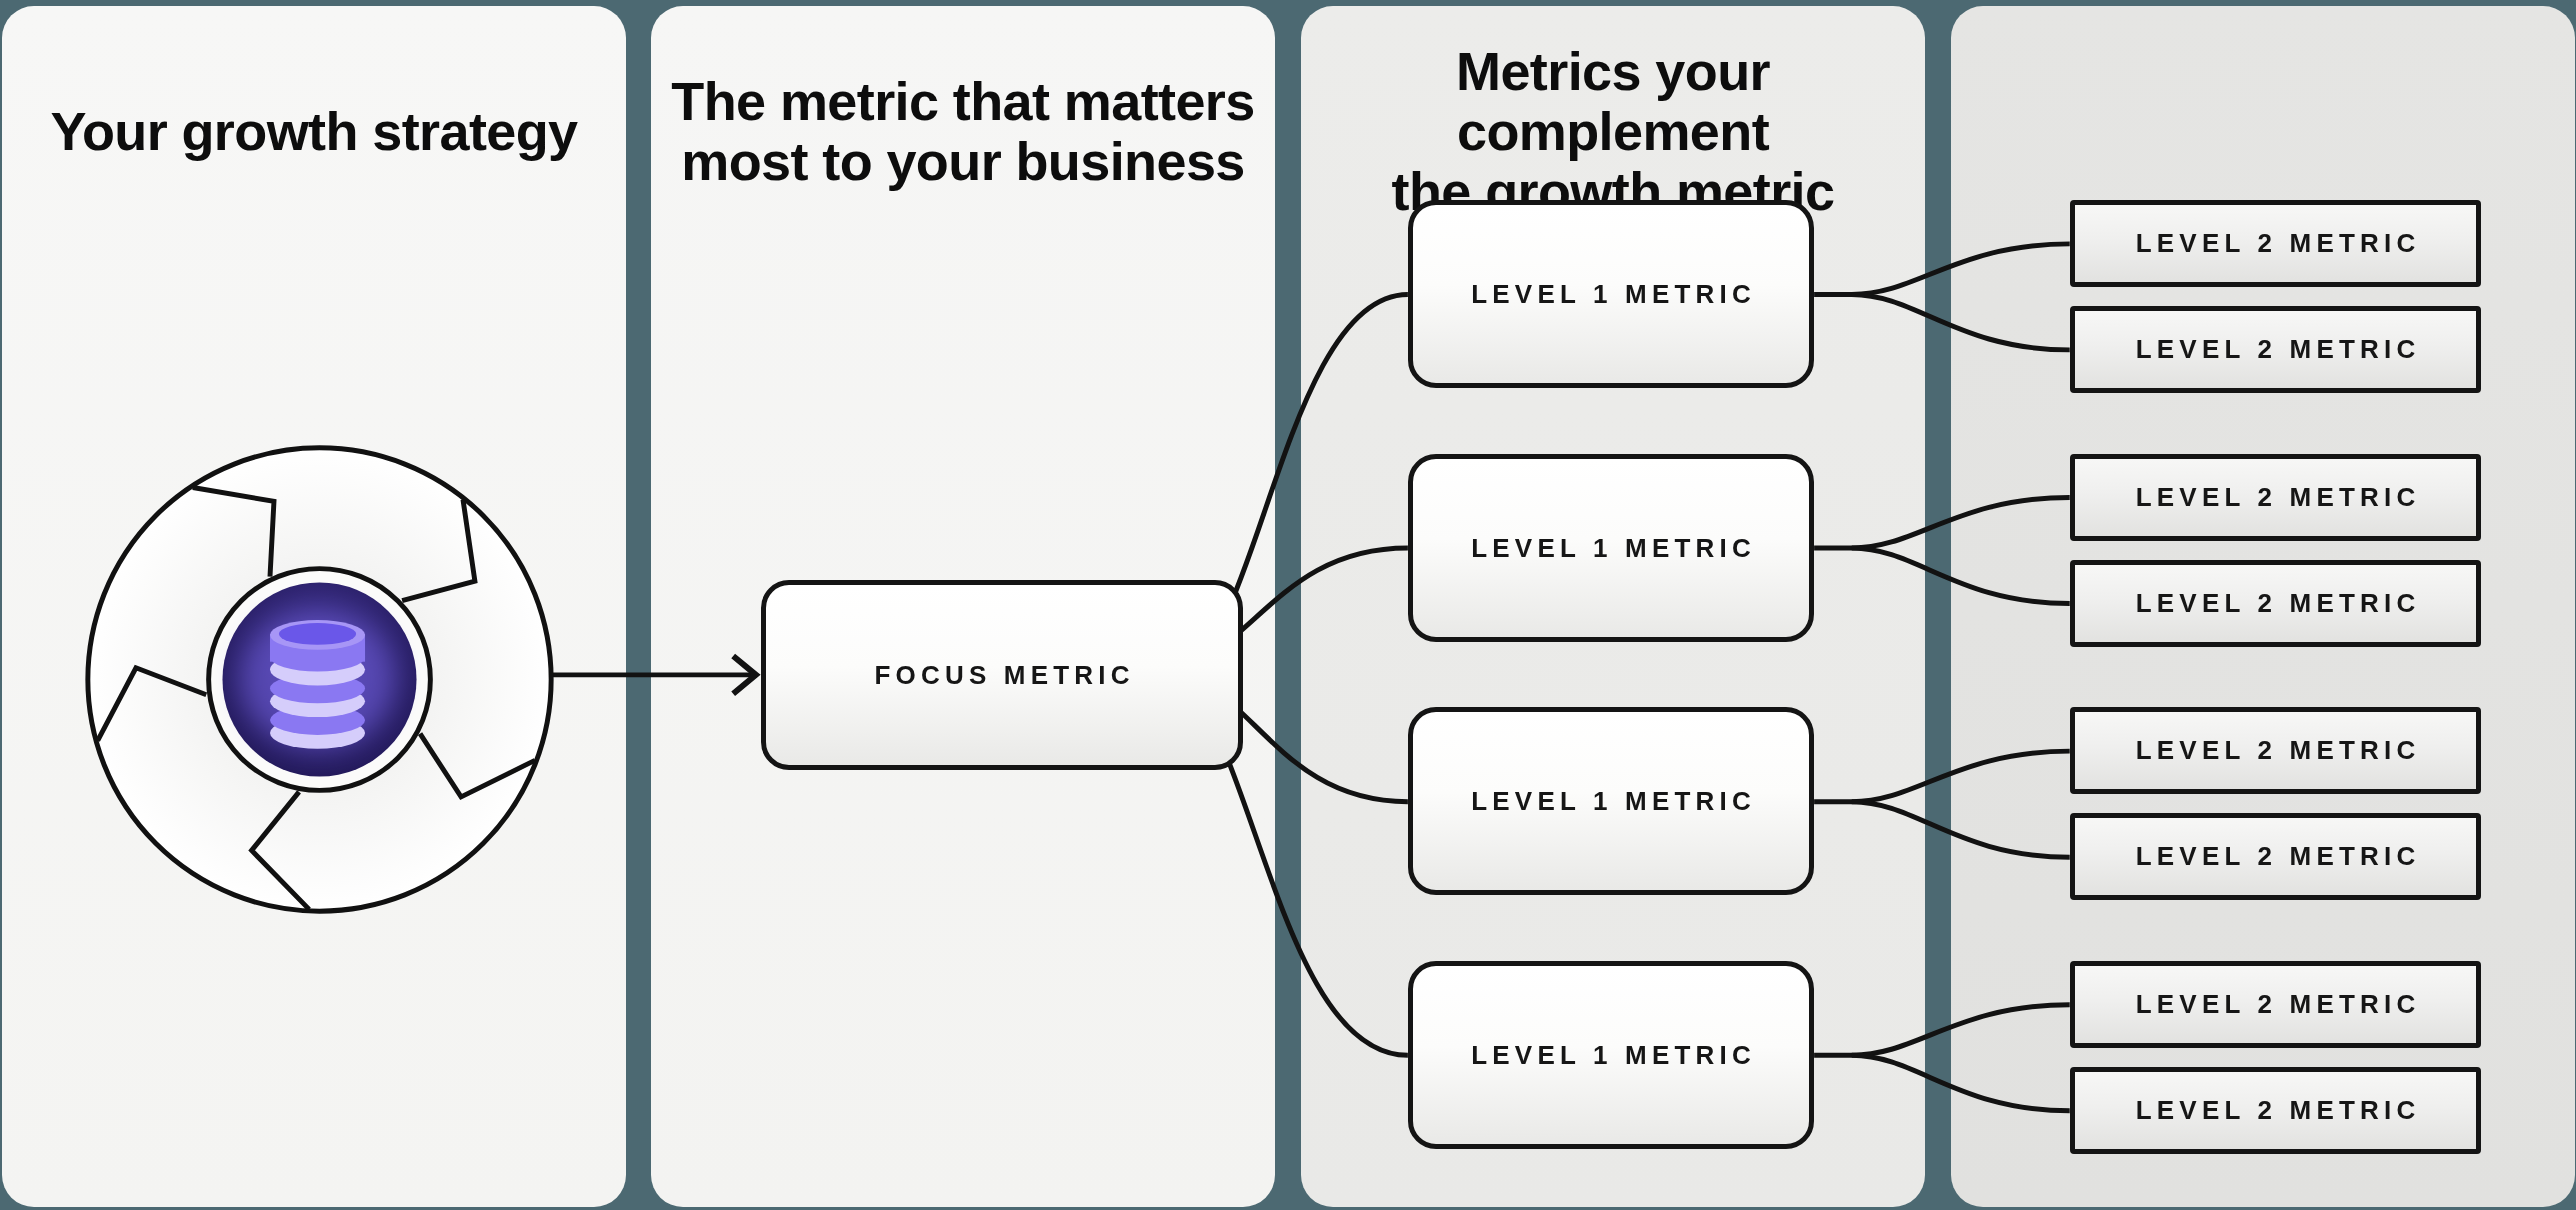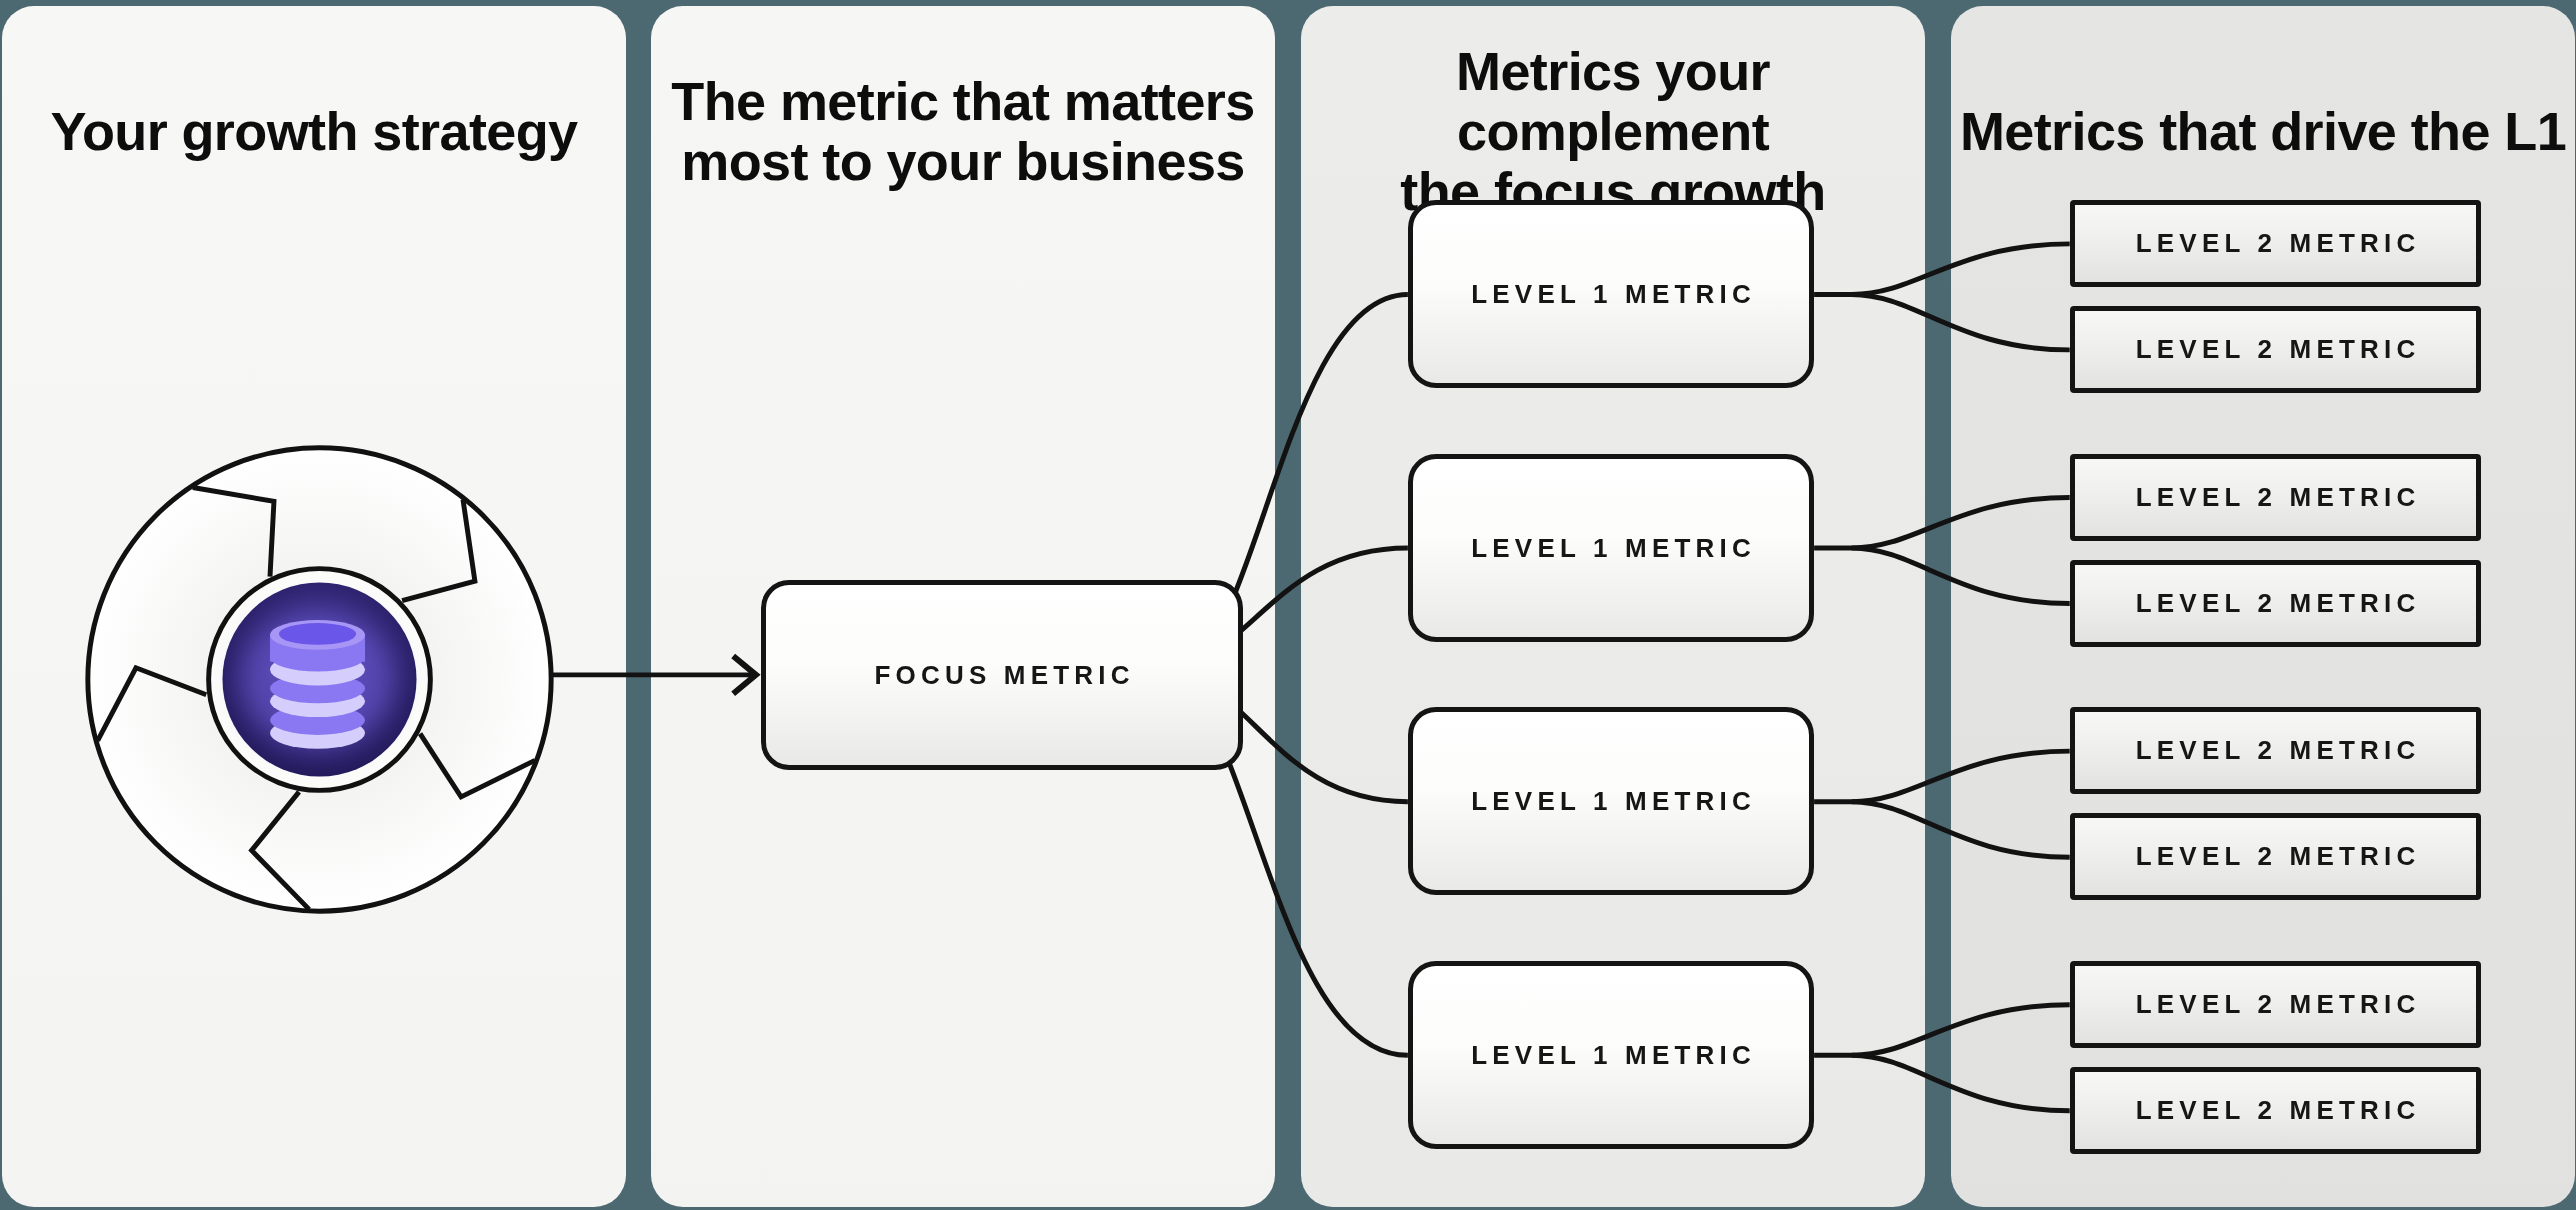--- a/index.html
+++ b/index.html
@@ -70,26 +70,25 @@
     </h2>
   </section>
   <section class="panel p1">
     <h2 class="panel-title">
       <span class="tl">Your growth strategy</span>
     </h2>
   </section>
   <section class="panel p3">
     <h2 class="panel-title">
       <span class="tl">Metrics your complement</span>
-      <span class="tl">the focus growth</span>
+      <span class="tl">the growth metric</span>
     </h2>
   </section>
   <section class="panel p4">
     <h2 class="panel-title">
-      <span class="tl">Metrics that drive the L1</span>
     </h2>
   </section>
 
   <svg class="connectors" width="2576" height="1211" viewBox="0 0 2600 1222">
     <g fill="none" stroke="#121212" stroke-width="5">
 
       <path d="M 558 681 H 759"></path>
       <path d="M 740 662 L 763 681 L 740 700" stroke-width="6"></path>
 
       <path d="M 1177 676 L 1191 676 C 1268 659, 1298 297, 1421 297"></path>

